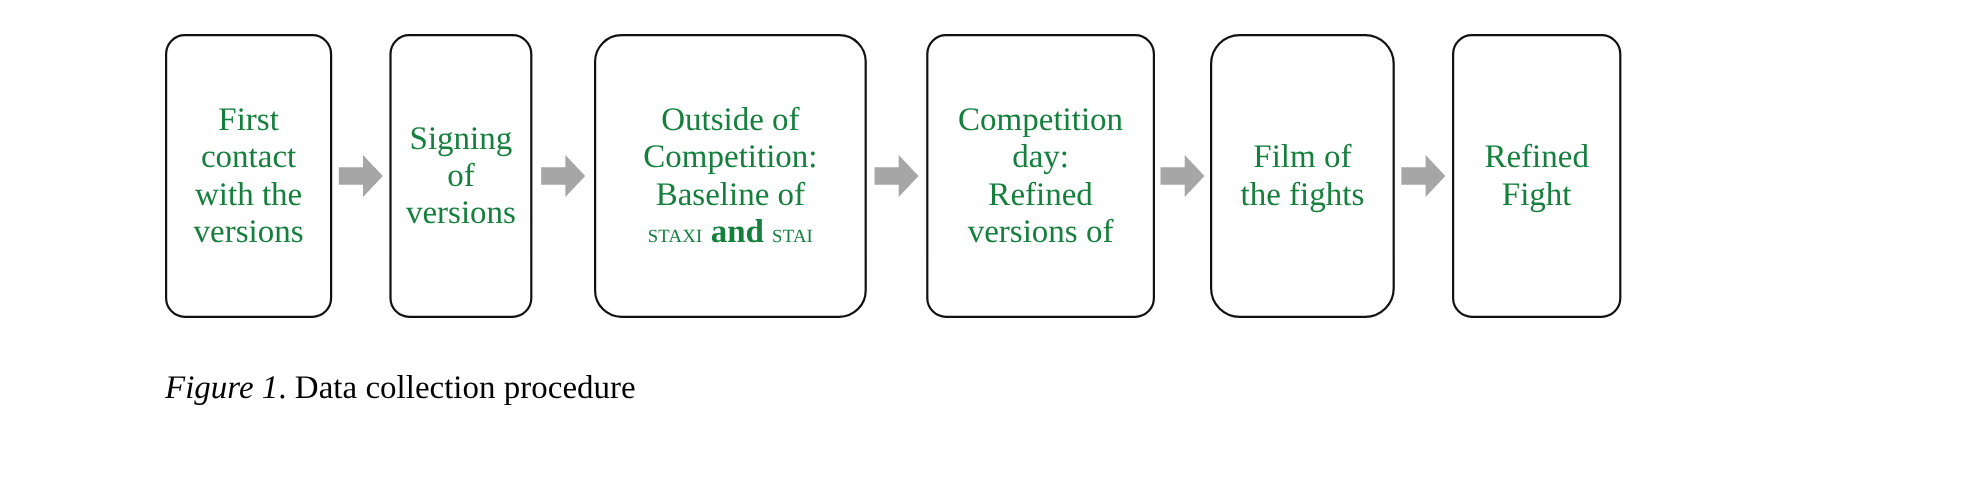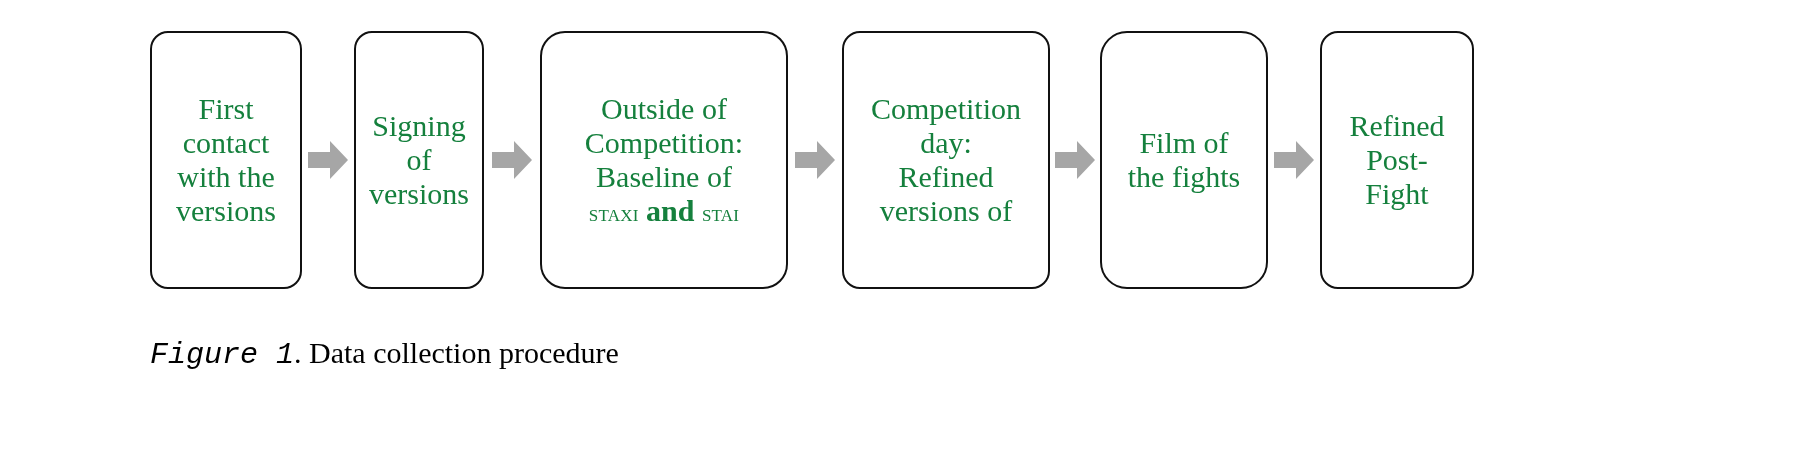--- a/index.html
+++ b/index.html
@@ -89,21 +89,20 @@
   .caption {
     position: absolute;
     left: 150px;
     top: 336px;
     font-size: 30px;
     color: #000000;
     white-space: nowrap;
   }
   .caption .fig-label {
     font-style: italic;
-    font-family: Liberation Mono, monospace;
   }
 </style>
 </head>
 <body>
 
 <div id="page">
 
   <div class="flow-row">
 
     <div class="flow-box box-1">
@@ -176,21 +175,20 @@
 
     <div class="arrow gap-5">
       <svg width="44" height="46" viewBox="0 0 44 46" aria-hidden="true">
         <path d="M2 15 H24 V4 L42 23 L24 42 V31 H2 Z" fill="#a6a6a6"></path>
       </svg>
     </div>
 
     <div class="flow-box box-6">
       <span class="box-text">
         <span class="ln">Refined</span>
-        <span class="ln">Post-</span>
         <span class="ln">Fight</span>
       </span>
     </div>
 
   </div>
 
   <div class="caption">
     <span class="fig-label">Figure 1</span><span>. </span><span>Data collection procedure</span>
   </div>
 

